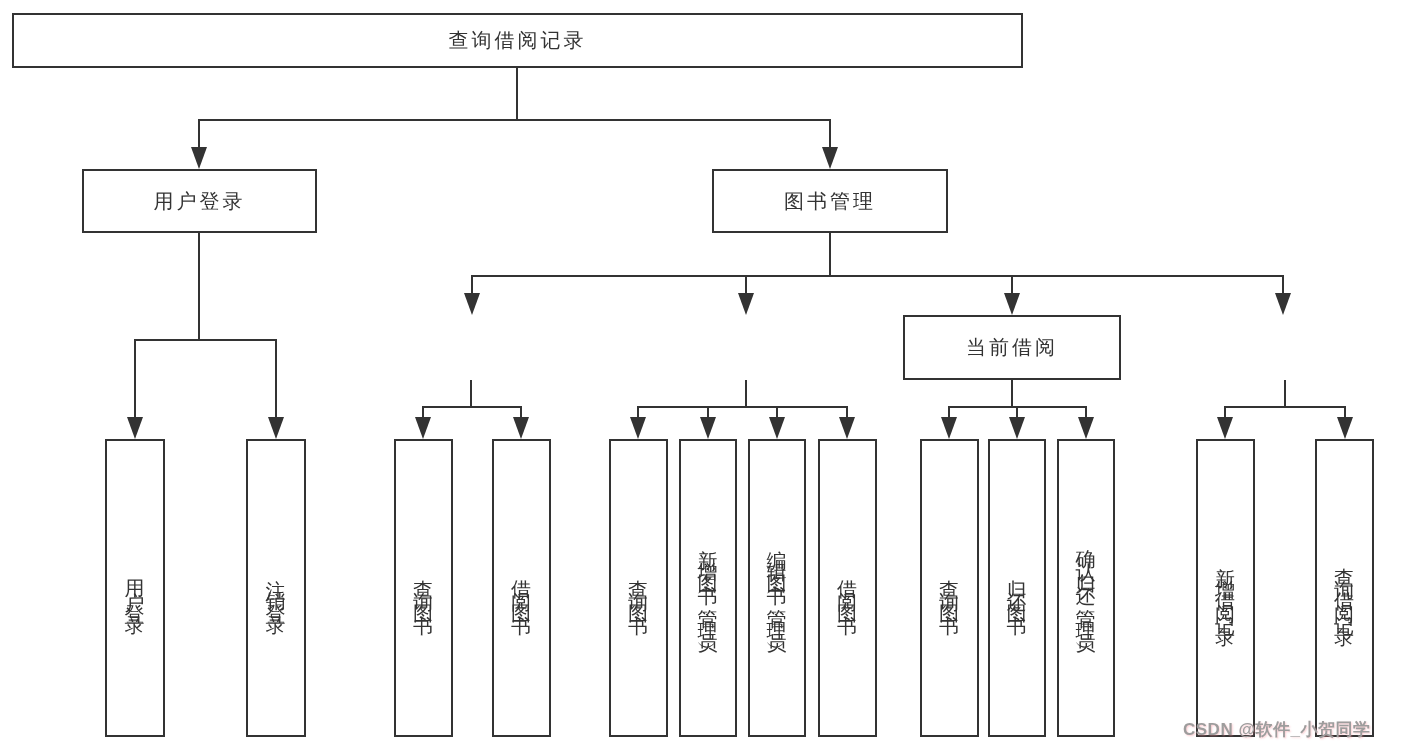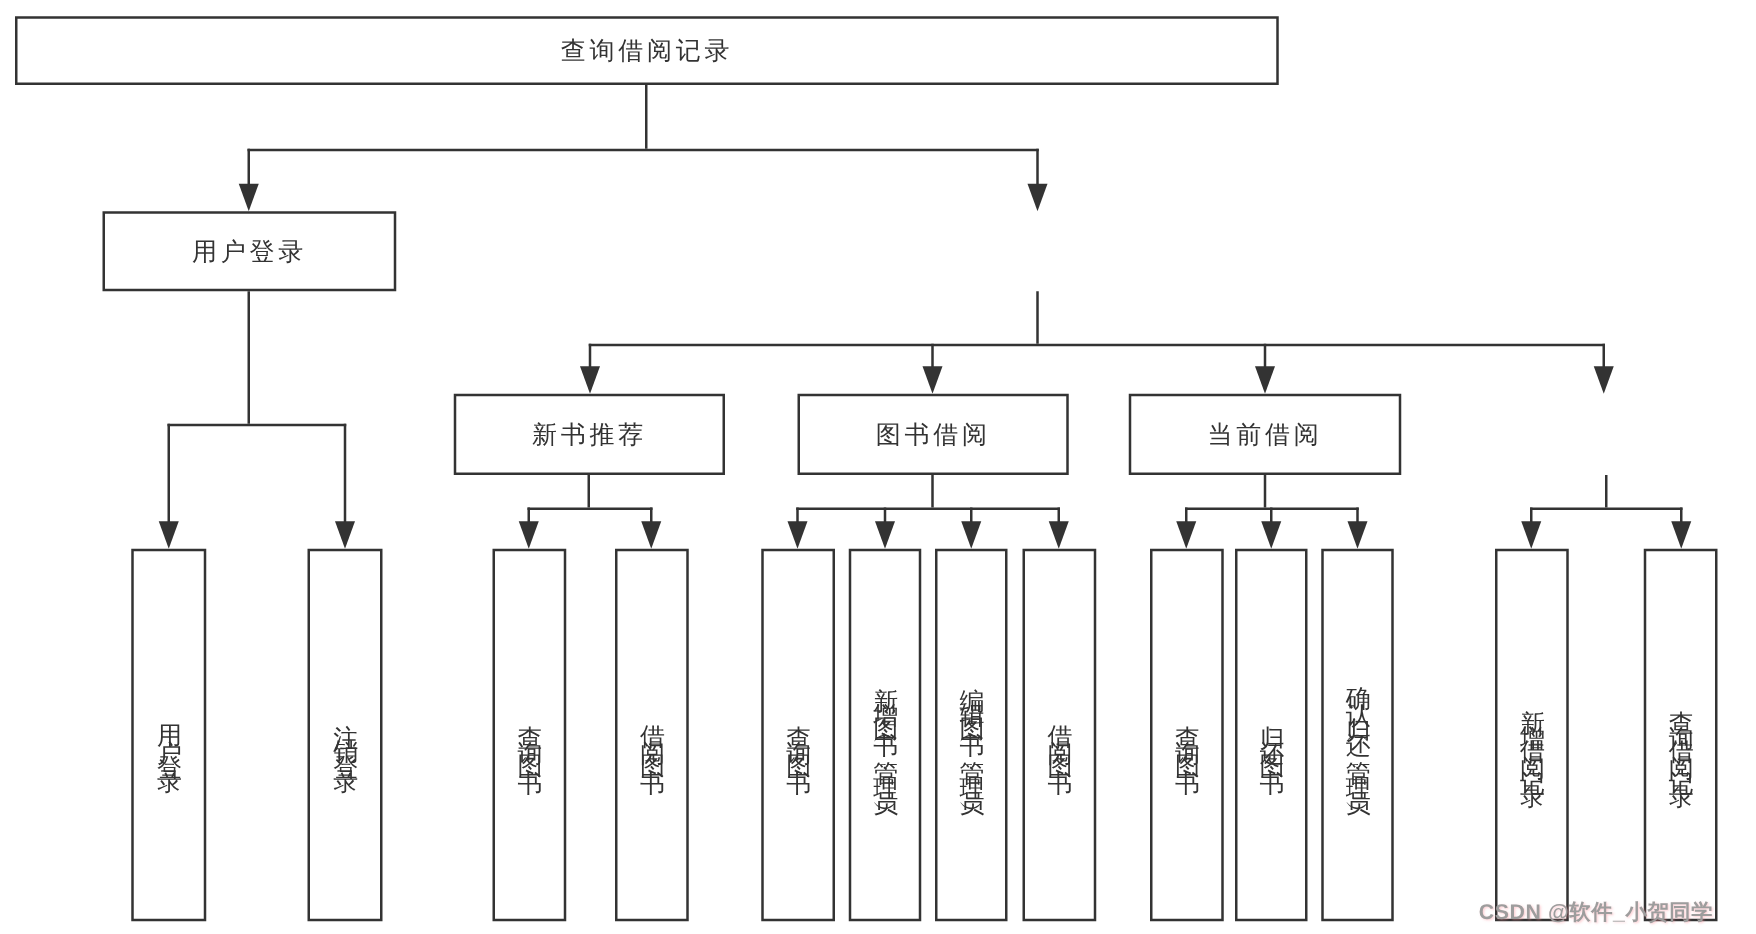--- a/index.html
+++ b/index.html
@@ -39,41 +39,40 @@
   <div class="node" style="left:12px;top:13px;width:1011px;height:55px;">查询借阅记录</div>
 
   <div class="v" style="left:516px;top:68px;height:51px;"></div>
   <div class="h" style="left:198px;top:119px;width:633px;"></div>
   <div class="v" style="left:198px;top:119px;height:30px;"></div>
   <div class="arr" style="left:191px;top:147px;"></div>
   <div class="v" style="left:829px;top:119px;height:30px;"></div>
   <div class="arr" style="left:822px;top:147px;"></div>
 
   <div class="node" style="left:82px;top:169px;width:235px;height:64px;">用户登录</div>
+  <div class="node" style="left:712px;top:169px;width:236px;height:64px;">图书管理</div>
 
   <div class="v" style="left:198px;top:233px;height:106px;"></div>
   <div class="h" style="left:134px;top:339px;width:143px;"></div>
   <div class="v" style="left:134px;top:339px;height:80px;"></div>
   <div class="arr" style="left:127px;top:417px;"></div>
   <div class="v" style="left:275px;top:339px;height:80px;"></div>
   <div class="arr" style="left:268px;top:417px;"></div>
 
   <div class="v" style="left:829px;top:233px;height:42px;"></div>
   <div class="h" style="left:471px;top:275px;width:813px;"></div>
   <div class="v" style="left:471px;top:275px;height:20px;"></div>
   <div class="arr" style="left:464px;top:293px;"></div>
   <div class="v" style="left:745px;top:275px;height:20px;"></div>
   <div class="arr" style="left:738px;top:293px;"></div>
   <div class="v" style="left:1011px;top:275px;height:20px;"></div>
   <div class="arr" style="left:1004px;top:293px;"></div>
   <div class="v" style="left:1282px;top:275px;height:20px;"></div>
   <div class="arr" style="left:1275px;top:293px;"></div>
 
-  <div class="node" style="left:363px;top:315px;width:217px;height:65px;">新书推荐</div>
-  <div class="node" style="left:638px;top:315px;width:217px;height:65px;">图书借阅</div>
   <div class="node" style="left:903px;top:315px;width:218px;height:65px;text-align:center;">当前借阅</div>
 
   <div class="v" style="left:470px;top:380px;height:26px;"></div>
   <div class="h" style="left:422px;top:406px;width:100px;"></div>
   <div class="v" style="left:422px;top:406px;height:13px;"></div>
   <div class="arr" style="left:415px;top:417px;"></div>
   <div class="v" style="left:520px;top:406px;height:13px;"></div>
   <div class="arr" style="left:513px;top:417px;"></div>
 
   <div class="v" style="left:745px;top:380px;height:26px;"></div>

